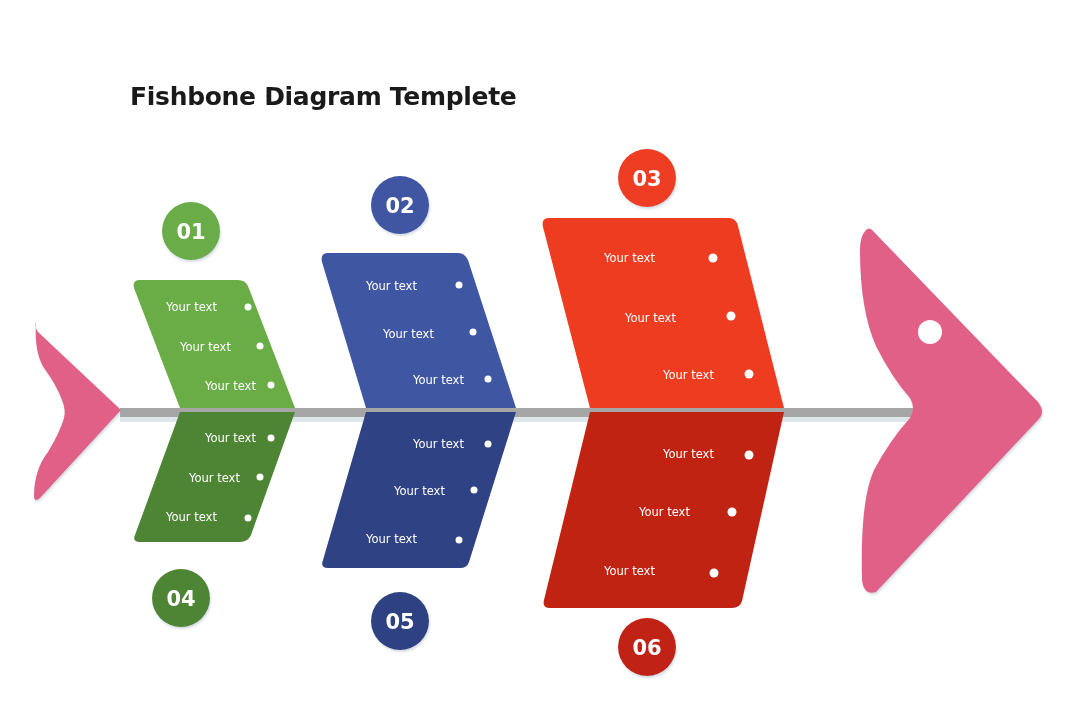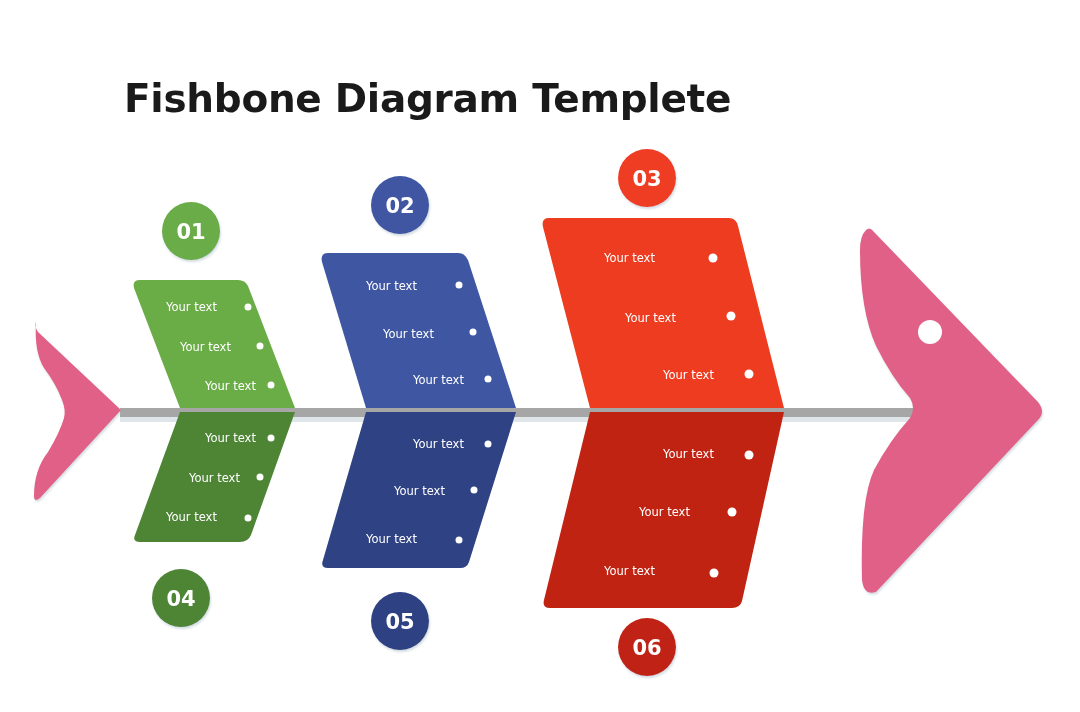--- a/index.html
+++ b/index.html
@@ -1,17 +1,17 @@
 <!DOCTYPE html>
 <html><head>
   <meta charset="utf-8">
   <style>
     html, body { margin: 0; padding: 0; background: #ffffff; }
     body { width: 1080px; height: 712px; position: relative; overflow: hidden; font-family: "DejaVu Sans", "Liberation Sans", sans-serif; }
-    .title { position: absolute; left: 122px; top: 74px; font-family: "DejaVu Sans", sans-serif; font-weight: bold; font-size: 39px; color: #1a1a1a; letter-spacing: -0.3px; margin: 2px; }
+    .title { position: absolute; left: 122px; top: 74px; font-family: "DejaVu Sans", sans-serif; font-weight: bold; font-size: 25px; color: #1a1a1a; letter-spacing: -0.3px; margin: 8px; }
     svg.canvas { position: absolute; left: 0; top: 0; }
     .lbl { font-family: "DejaVu Sans", sans-serif; font-size: 11.5px; fill: #ffffff; }
     .num { font-family: "DejaVu Sans", sans-serif; font-weight: bold; font-size: 21px; fill: #ffffff; }
   </style>
 </head>
 <body>
 
 <h1 class="title">Fishbone Diagram Templete</h1>
 
 <svg class="canvas" width="1080" height="712" viewBox="0 0 1080 712">

